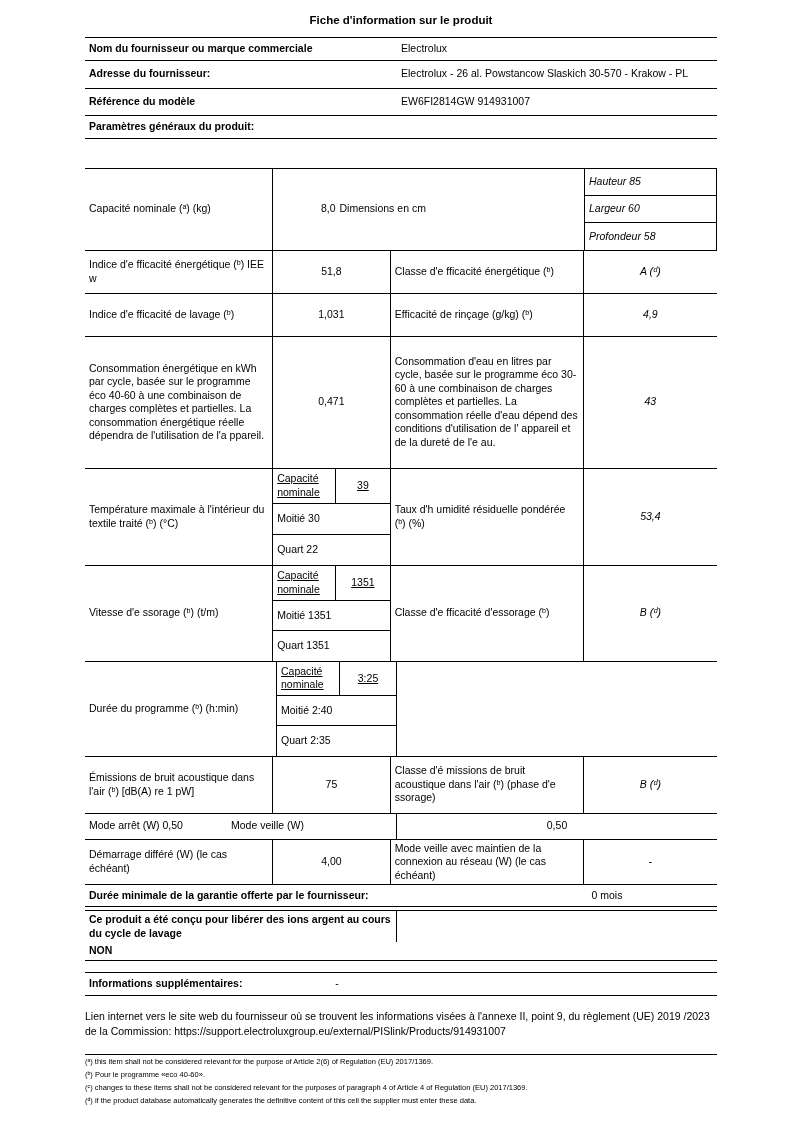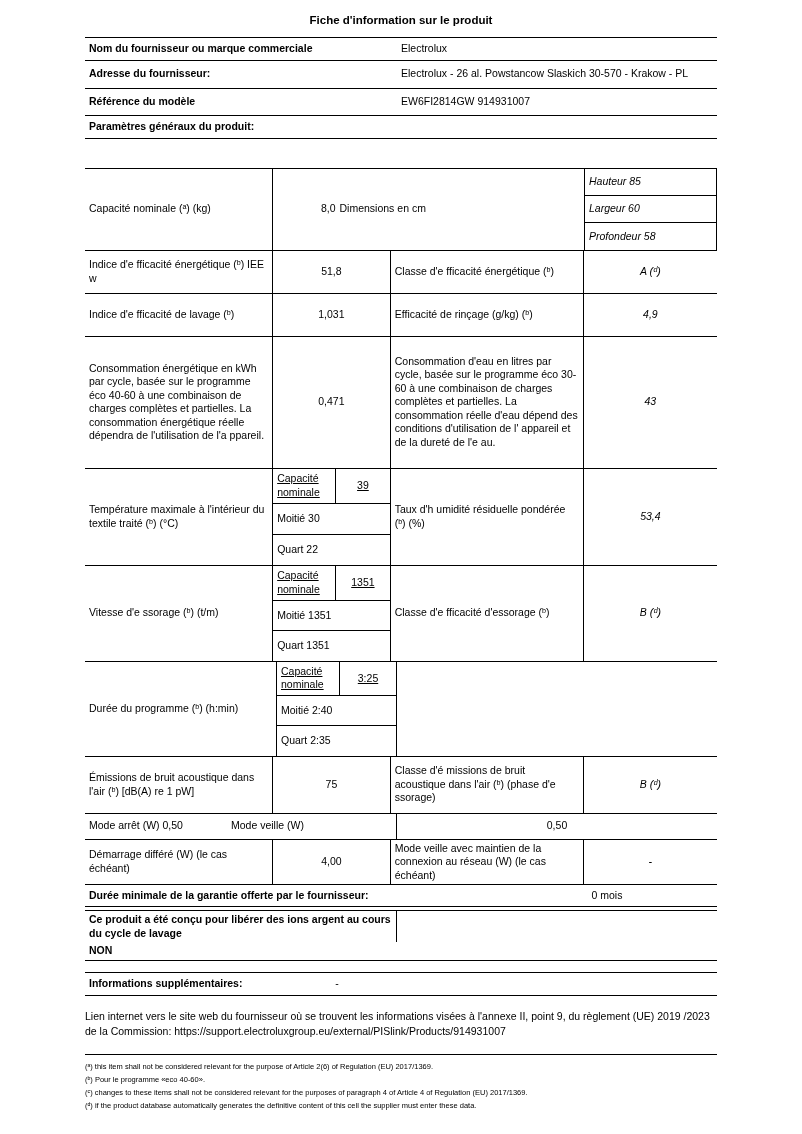--- a/index.html
+++ b/index.html
@@ -32,21 +32,21 @@
   .nr:last-child{border-bottom:none;}
   .nr.split{flex:1.35;text-decoration:underline;}
   .nr.simple{flex:1;align-items:center;padding:2px 4px;}
   .nlabel{width:63px;box-sizing:border-box;border-right:1px solid #000;
           padding:2px 4px;display:flex;align-items:center;}
   .nval{flex:1;display:flex;align-items:center;justify-content:center;text-align:center;}
   .gap48{margin-left:48px;}
   .mt3{margin-top:3px;}
   .mt5{margin-top:11px;}
   .link-par{margin-top:13px;line-height:15px;}
-  .footnotes{margin-top:15px;border-top:1px solid #000;padding-top:5px;
+  .footnotes{margin-top:15px;border-top:1px solid #000;
              font-size:7.5px;line-height:13px;}
 </style>
 </head>
 <body>
 
 <div class="content">
 
   <div class="title">Fiche d'information sur le produit</div>
 
   <div class="tbl">

